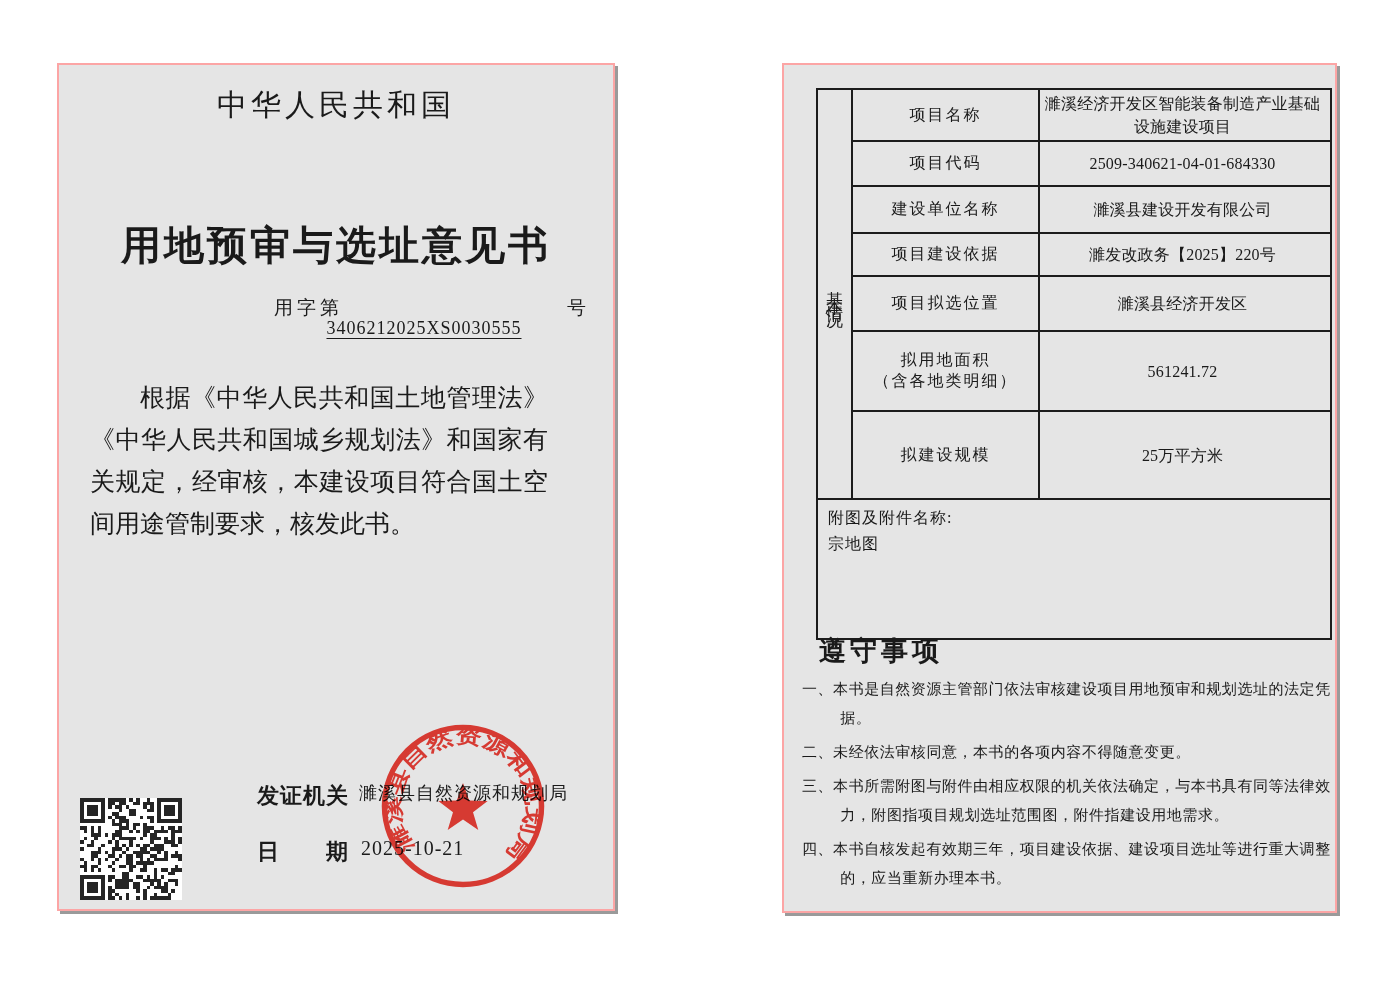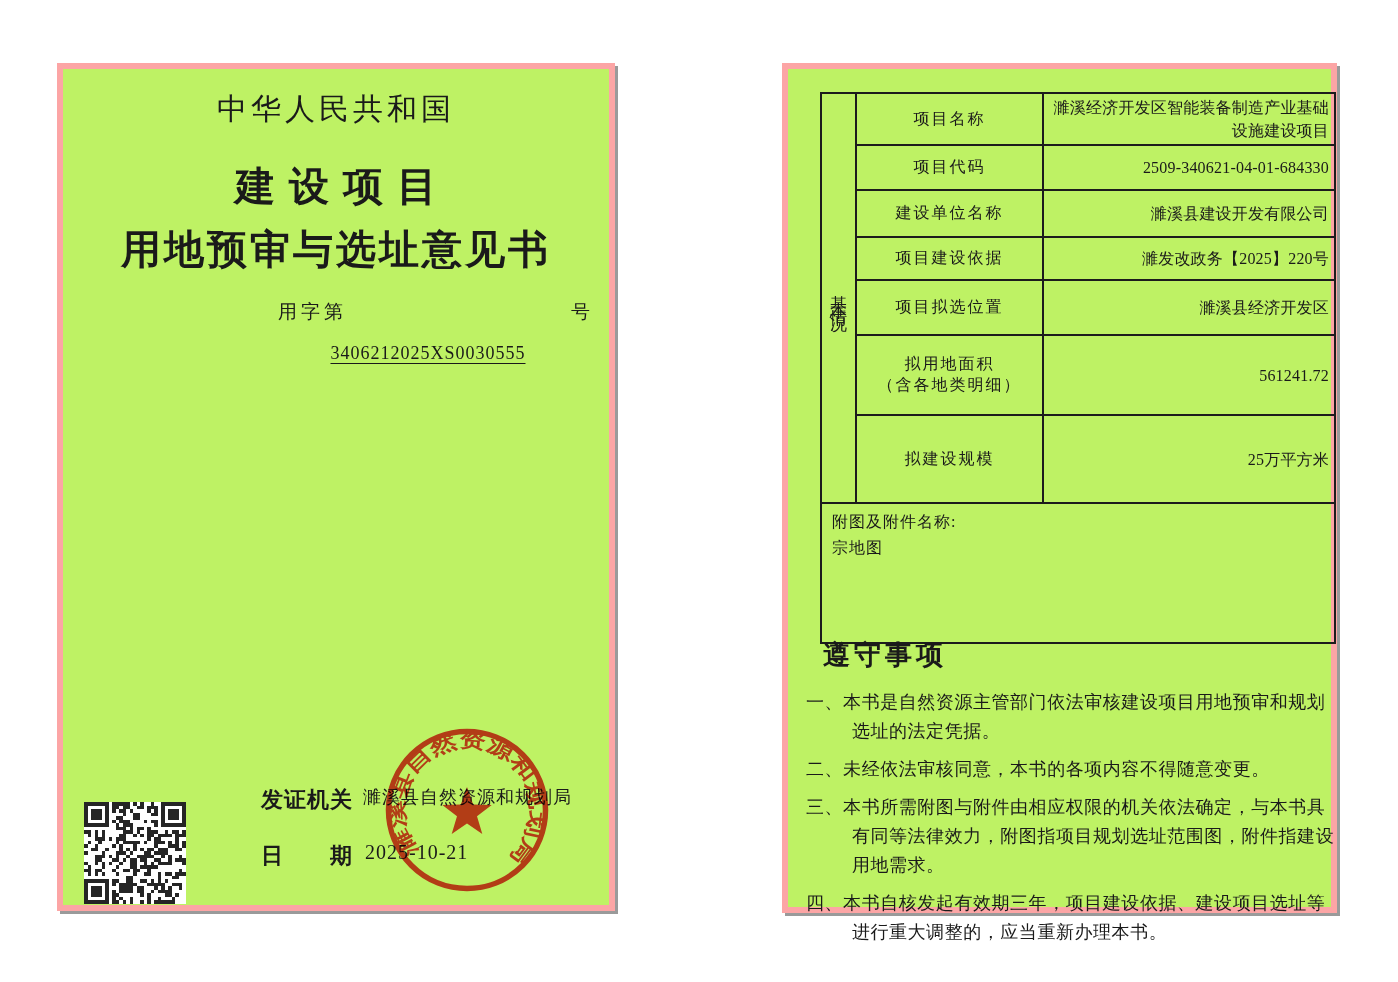--- a/index.html
+++ b/index.html
@@ -1,35 +1,35 @@
 <!DOCTYPE html>
 <html><head>
 <meta charset="utf-8">
 <style>
   * { margin:0; padding:0; box-sizing:border-box; }
   html,body { width:1398px; height:982px; background:#ffffff; }
   body { position:relative; font-family:"Liberation Serif","DejaVu Serif",serif; color:#1a1a1a; }
 
-  .page { position:absolute; background:#bef264; border:6px solid #fca5a5;
+  .page { position:absolute; background:#e5e5e5; border:2px solid #fca5a5;
           box-shadow:3px 3px 0 #9a9a9a; }
   .page-left  { left:57px;  top:63px; width:558px; height:848px; }
   .page-right { left:782px; top:63px; width:555px; height:850px; }
 
   
   .t-country { position:absolute; left:0; right:0; top:20px; text-align:center;
                font-size:30px; letter-spacing:4px; }
   .t-main1 { position:absolute; left:0; right:0; top:90px; text-align:center;
              font-size:40px; font-weight:bold; letter-spacing:14px; text-indent:14px; }
   .t-main2 { position:absolute; left:0; right:0; top:153px; text-align:center;
              font-size:40px; font-weight:bold; letter-spacing:3px; }
   .numline-prefix { position:absolute; left:215px; top:230px; font-size:19px; letter-spacing:4px; }
   .numline-suffix { position:absolute; left:508px; top:230px; font-size:19px; }
   .doc-number { position:absolute; left:200px; top:253px; width:330px; text-align:center;
                 font-size:18px; letter-spacing:1px; text-decoration:underline;
-                text-underline-offset:4px;margin-top:21px; }
+                text-underline-offset:4px; }
   .body-par { position:absolute; left:31px; top:312px; width:458px;
               font-size:25px; line-height:42px; text-indent:2em; text-align:justify; }
   .issuer-row { position:absolute; left:198px; top:716px; }
   .date-row   { position:absolute; left:198px; top:772px; }
   .field-label { display:inline-block; width:96px; font-size:22px; font-weight:bold;
                  letter-spacing:1px; vertical-align:top; }
   .issuer-value { font-size:18px; letter-spacing:1px; margin-left:6px; }
   .date-value   { font-size:20px; letter-spacing:1px; margin-left:8px; }
 
   .qr { position:absolute; left:21px; top:733px; width:102px; height:102px; }
@@ -42,45 +42,45 @@
   .info-table { position:absolute; left:24px; top:23px; border-collapse:collapse;
                 table-layout:fixed; width:514px;margin-left:8px; }
   .info-table td { border:2.5px solid #1c1c1c; font-size:16px; }
   .col-section { width:35px; }
   .col-label   { width:187px; }
   .col-value   { width:292px; }
   td.section-cell { text-align:center; vertical-align:middle; }
   .vertical-text { writing-mode:vertical-rl; text-orientation:upright;
                    letter-spacing:7px; font-size:17px; display:inline-block; }
   td.label-cell { text-align:center; vertical-align:middle; letter-spacing:2px; }
-  td.value-cell { text-align:right; vertical-align:middle; padding:2px 5px 2px 0;
+  td.value-cell { text-align:center; vertical-align:middle; padding:2px 5px 2px 0;
                   font-size:16px; letter-spacing:0.2px; line-height:23px; }
   .label-sub { display:block; }
   .label-sub:empty { display:none; }
   td.attachment-cell { vertical-align:top; padding:5px 10px; line-height:26px;
                        letter-spacing:1px; }
 
   .notes-title { position:absolute; left:35px; top:568px; font-size:27px;
                  font-weight:bold; letter-spacing:4px; }
   .notes { position:absolute; left:18px; top:610px; width:532px; }
-  .notes p { font-size:18px; letter-spacing:0.55px; line-height:29px;
-             margin-bottom:5px; padding-left:2.55em; text-indent:-2.55em;margin-top:9px; }
+  .notes p { font-size:15px; letter-spacing:0.55px; line-height:29px;
+             margin-bottom:5px; padding-left:2.55em; text-indent:-2.55em; }
 </style>
 </head>
 <body>
 
 <div class="page page-left">
   <div class="t-country">中华人民共和国</div>
-  <div class="t-main1">建设项目</div>
   <div class="t-main2">用地预审与选址意见书</div>
 
   <span class="numline-prefix">用字第</span>
   <span class="numline-suffix">号</span>
   <div class="doc-number">3406212025XS0030555</div>
 
+  <div class="body-par">根据《中华人民共和国土地管理法》《中华人民共和国城乡规划法》和国家有关规定，经审核，本建设项目符合国土空间用途管制要求，核发此书。</div>
 
   <div class="issuer-row">
     <span class="field-label">发证机关</span><span class="issuer-value">濉溪县自然资源和规划局</span>
   </div>
   <div class="date-row">
     <span class="field-label">日　　期</span><span class="date-value">2025-10-21</span>
   </div>
 
   <div class="qr">
     <svg viewBox="0 0 29 29" shape-rendering="crispEdges" aria-hidden="true">

